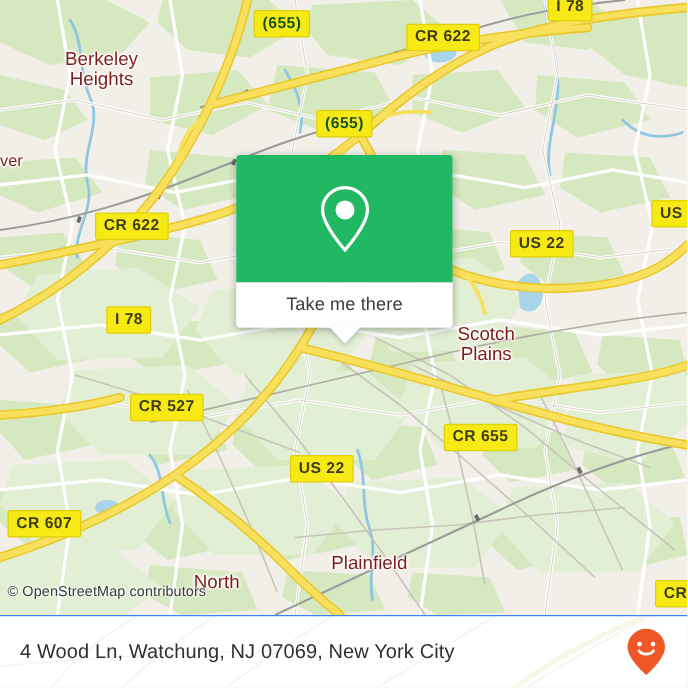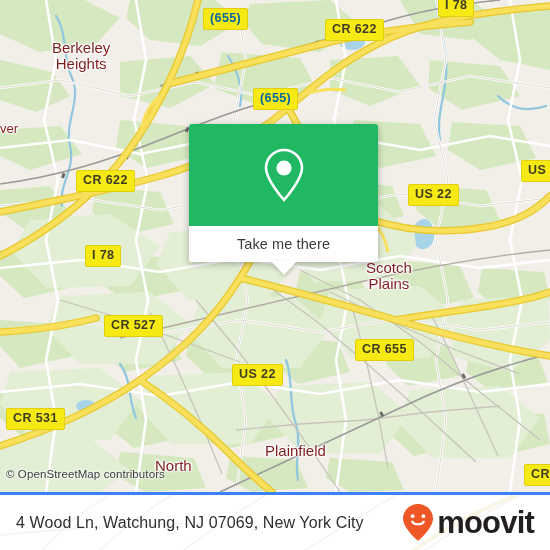--- a/index.html
+++ b/index.html
@@ -62,28 +62,28 @@
     border-radius: 2px;
     color: #3d3d20;
     font-size: 12.5px;
     font-weight: bold;
     line-height: 1;
     padding: 3px 6px 4px 6px;
     white-space: nowrap;
     letter-spacing: 0.4px;
     box-sizing: border-box;
   }
-  .shield.faded { color: #0369a1; }
+  .shield.faded { color: #14532d; }
 
   
   #popup {
     position: absolute;
     left: 189px;
     top: 124px;
-    width: 189px;
+    width: 173px;
     box-shadow: 0 2px 7px rgba(0,0,0,0.30);
     border-radius: 3px;
     overflow: visible;
     text-align: center;
   }
   #popup-head {
     background: #20b863;
     height: 102px;
     border-radius: 3px 3px 0 0;
     display: flex;
@@ -117,21 +117,21 @@
   }
 
   
   #footer {
     position: absolute;
     left: 0;
     top: 492px;
     width: 550px;
     height: 58px;
     background: #ffffff;
-    border-top: 3px solid #3b82f6;
+    border-top: 1px solid #3b82f6;
     display: flex;
     align-items: center;
     justify-content: space-between;
     padding: 0 16px;
     box-sizing: border-box;
     overflow: hidden;
   }
   #footer-ghost {
     position: absolute;
     left: 0; top: 0;
@@ -341,21 +341,21 @@
     <div class="shield" style="left:325px; top:19px;">CR 622</div>
     <div class="shield" style="left:438px; top:-5px;">I 78</div>
     <div class="shield faded" style="left:253px; top:88px;">(655)</div>
     <div class="shield" style="left:76px;  top:170px;">CR 622</div>
     <div class="shield" style="left:521px; top:160px;">US 2</div>
     <div class="shield" style="left:408px; top:184px;">US 22</div>
     <div class="shield" style="left:85px;  top:245px;">I 78</div>
     <div class="shield" style="left:104px; top:315px;">CR 527</div>
     <div class="shield" style="left:355px; top:339px;text-align:center;">CR 655</div>
     <div class="shield" style="left:232px; top:364px;">US 22</div>
-    <div class="shield" style="left:6px;   top:408px;">CR 531</div>
+    <div class="shield" style="left:6px;   top:408px;">CR 607</div>
     <div class="shield" style="left:524px; top:464px;">CR 6</div>
 
     <div class="attrib">© OpenStreetMap contributors</div>
   </div>
 
   <div id="popup">
     <div id="popup-head">
       <svg width="46" height="58" viewBox="0 0 46 58">
         <path d="M23 4 C13 4 5 12 5 22 C5 34 23 54 23 54 C23 54 41 34 41 22 C41 12 33 4 23 4 Z" fill="none" stroke="#ffffff" stroke-width="2.6"></path>
         <circle cx="23" cy="22" r="7.6" fill="#ffffff"></circle>
@@ -384,17 +384,16 @@
 
     <div id="footer-address">4 Wood Ln, Watchung, NJ 07069, New York City</div>
 
     <div id="brand">
       <svg width="34" height="40" viewBox="0 0 34 40">
         <path d="M17 1 C8.7 1 2 7.6 2 15.6 C2 25.5 17 38 17 38 C17 38 32 25.5 32 15.6 C32 7.6 25.3 1 17 1 Z" fill="#ef5826"></path>
         <circle cx="11.6" cy="13.2" r="1.9" fill="#ffffff"></circle>
         <circle cx="22.4" cy="13.2" r="1.9" fill="#ffffff"></circle>
         <path d="M11.2 18.6 C13.4 22.2 20.6 22.2 22.8 18.6" fill="none" stroke="#ffffff" stroke-width="2.1" stroke-linecap="round"></path>
       </svg>
-      <span id="brand-name">moovit</span>
     </div>
   </div>
 
 </div>
 
 </body></html>

